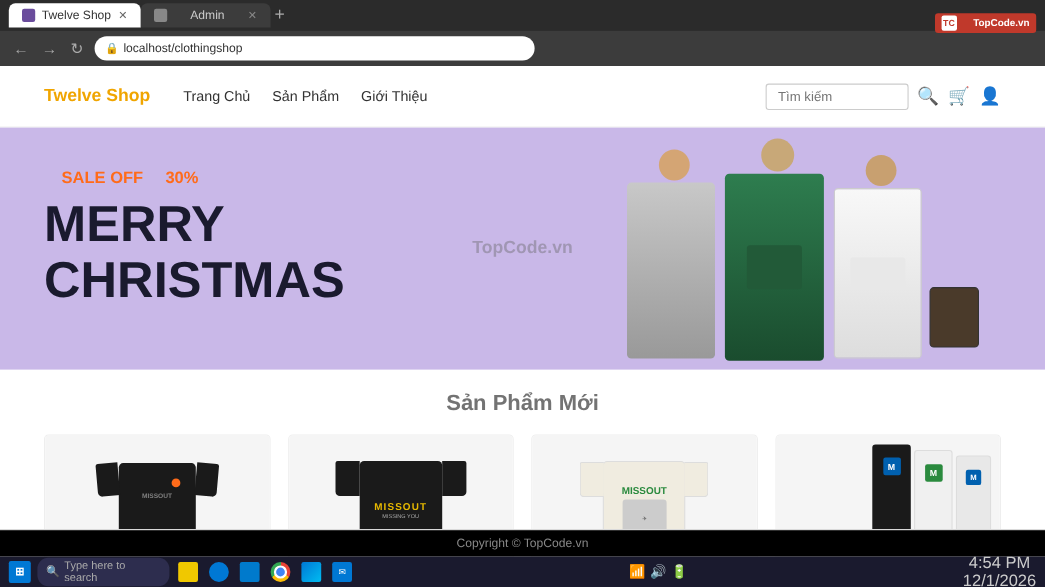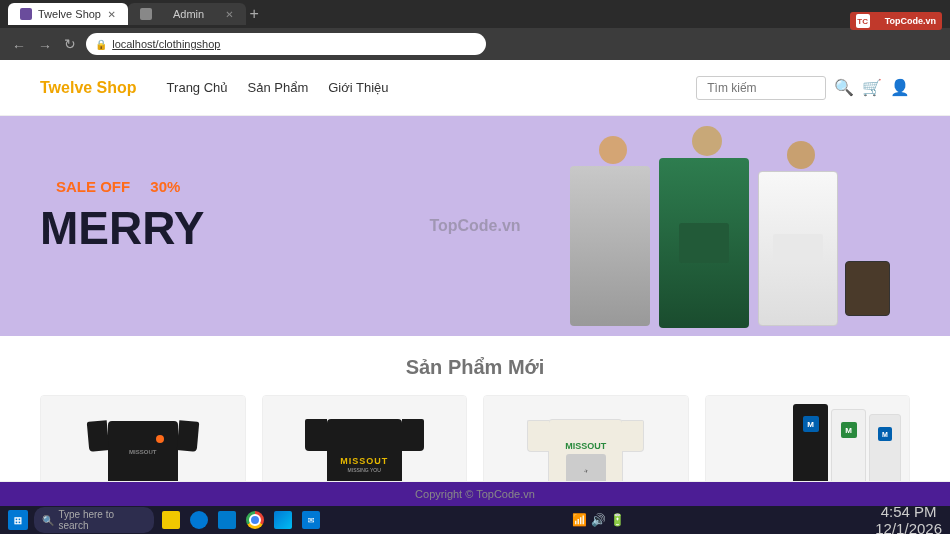--- a/index.html
+++ b/index.html
@@ -335,21 +335,21 @@
     .prod-img-3 { background: #f5f5f5; }
     
     .prod-img-4 { background: #f5f5f5; }
 
     
     .copyright-bar {
       text-align: center;
       padding: 6px;
       font-size: 11px;
       color: #888;
-      background: #4c1d95;
+      background: #000000;
       border-top: 1px solid #f0f0f0;
       position: absolute;
       bottom: 28px;
       left: 0;
       right: 0;
     }
 
     
     .taskbar {
       position: absolute;
@@ -436,21 +436,21 @@
       <span class="new-tab-btn">+</span>
     </div>
     <div class="browser-toolbar">
       <div class="nav-btns">
         <button class="nav-btn">←</button>
         <button class="nav-btn">→</button>
         <button class="nav-btn">↻</button>
       </div>
       <div class="address-bar">
         <span class="address-lock">🔒</span>
-        <span style="font-size:11px;color:#333;text-decoration:underline;">localhost/clothingshop</span>
+        <span style="font-size:11px;color:#333;">localhost/clothingshop</span>
       </div>
       <div style="flex:1;"></div>
     </div>
   </div>
 
   <div class="topcode-badge">
     <div class="tc-icon">TC</div>
     <span>TopCode.vn</span>
   </div>
 </div>
@@ -472,20 +472,21 @@
     </div>
   </nav>
 
   <div class="hero">
     <div class="hero-content">
       <div class="hero-sale">
         <span>SALE OFF </span><span style="color:#ff6b1a;">30%</span>
       </div>
       <div class="hero-title">
         <div>MERRY</div>
+        <div>CHRISTMAS</div>
       </div>
     </div>
 
     <div class="hero-models">
 
       <div style="position:relative;width:85px;height:200px;bottom:0;">
         <div style="width:28px;height:28px;background:#d4a574;border-radius:50%;margin:0 auto 2px;"></div>
         <div style="width:80px;height:160px;background:linear-gradient(180deg,#c8c8c8 0%,#999 100%);border-radius:4px;display:flex;align-items:center;justify-content:center;color:#666;font-size:8px;"></div>
       </div>
 

